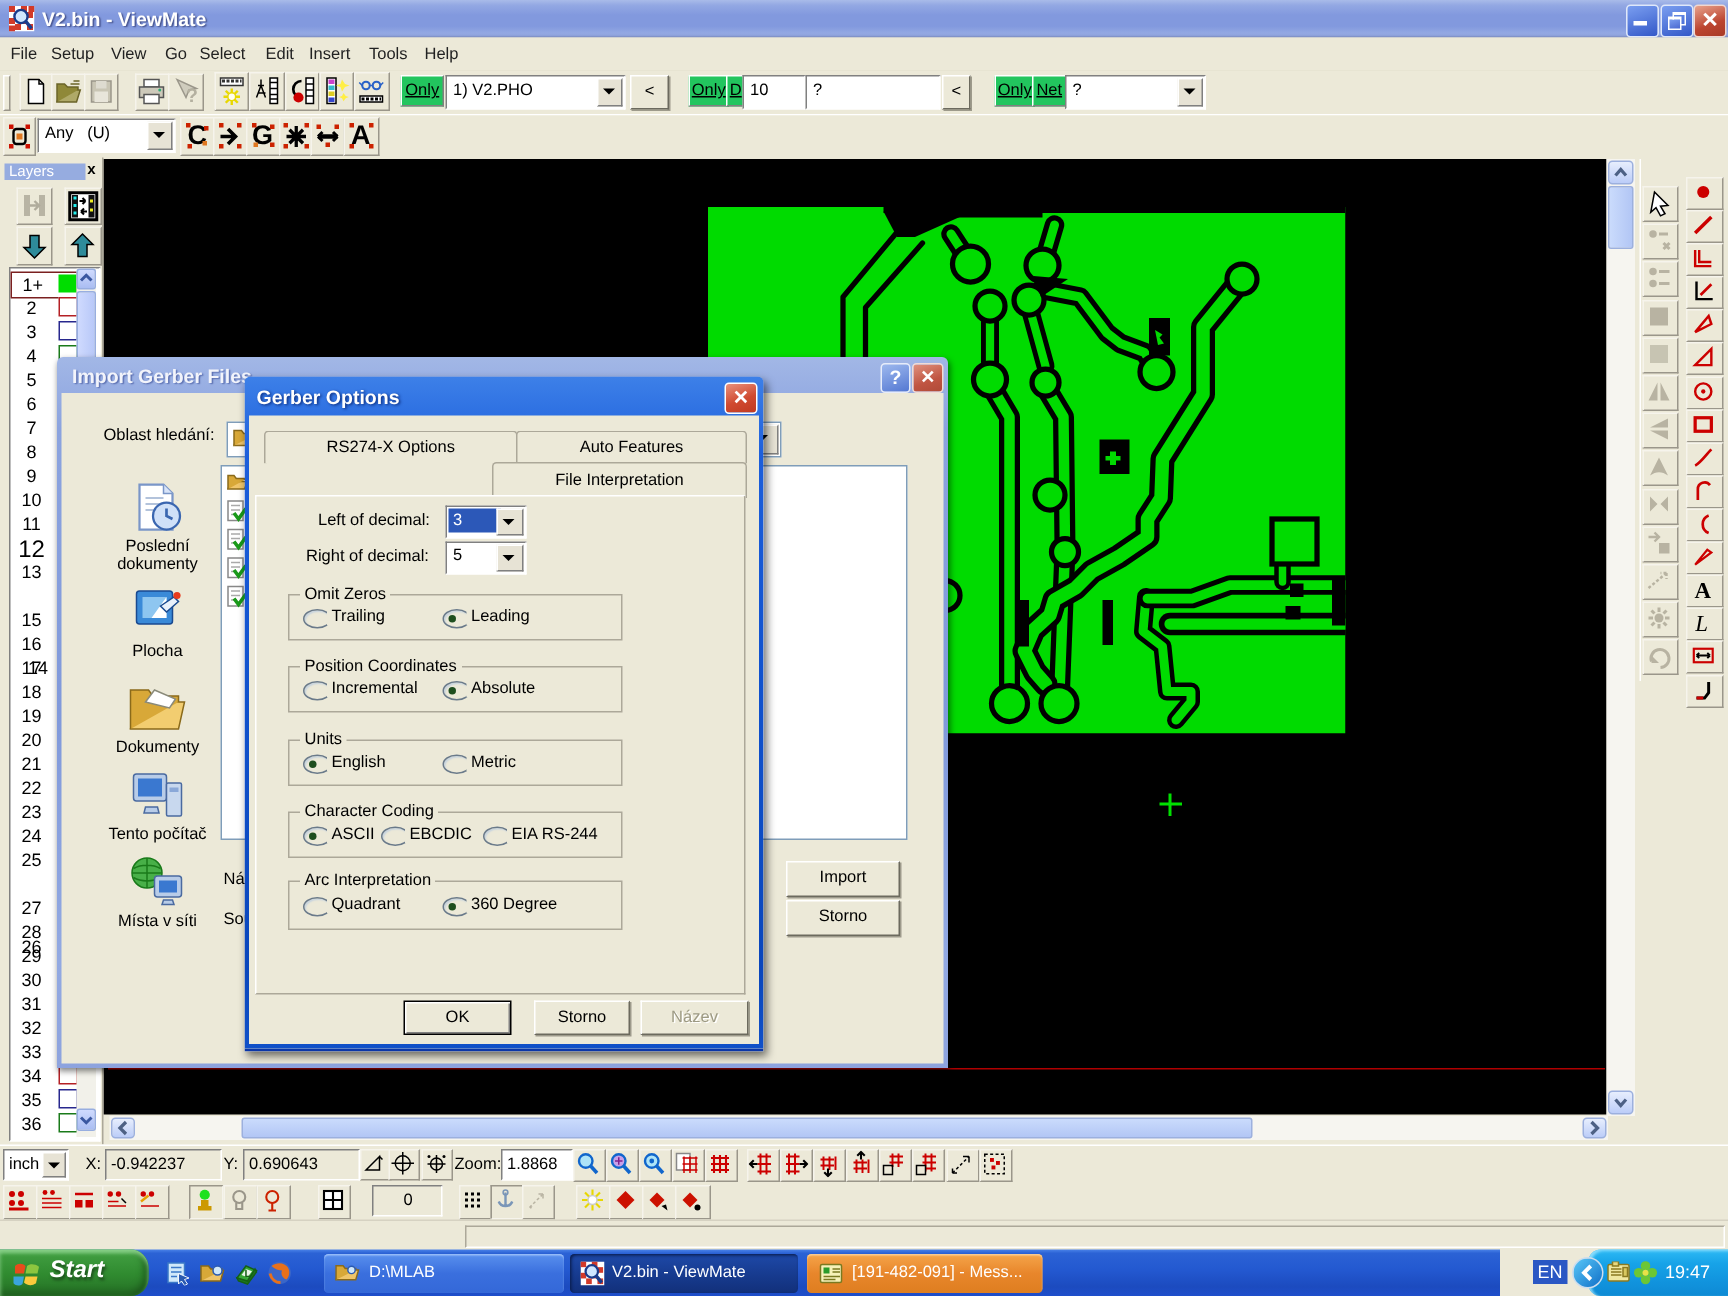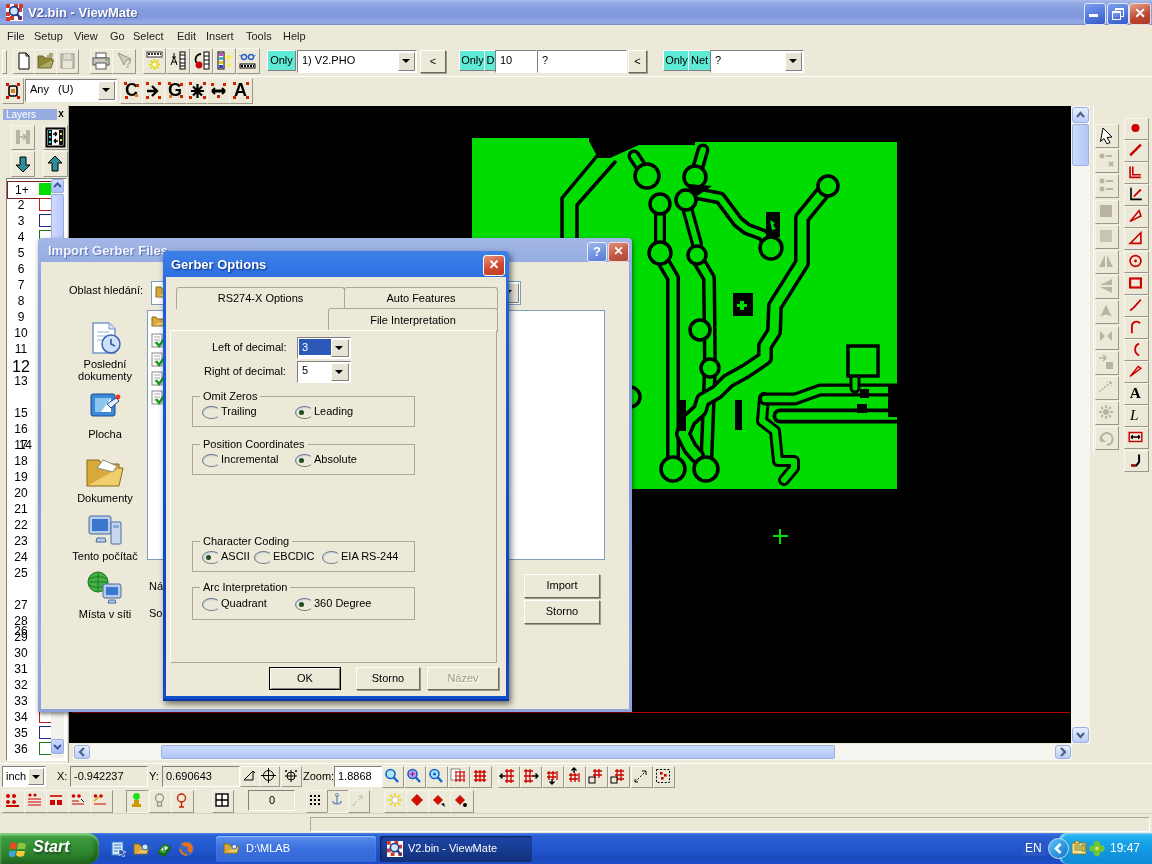--- a/index.html
+++ b/index.html
@@ -1,19 +1,19 @@
 <!DOCTYPE html>
 <html><head>
 <meta charset="utf-8">
 <style>
 html,body{margin:0;padding:0;}
 body{width:1152px;height:864px;position:relative;overflow:hidden;
  font-family:"Liberation Sans",sans-serif;background:#ECE9D8;font-size:11px;color:#000;}
 .abs{position:absolute;}
-.raised{background:#5eead4;border:1px solid;border-color:#fff #808080 #808080 #fff;}
+.raised{background:#22c55e;border:1px solid;border-color:#fff #808080 #808080 #fff;text-decoration:underline;}
 .sunken{background:#fff;border:1px solid;border-color:#808080 #fff #fff #808080;}
 .field{background:#fff;border:1px solid #7F9DB9;}
 .tbtn{position:absolute;background:#ECE9D8;border:1px solid;border-color:#f6f4ec #9a968a #9a968a #f6f4ec;}
 .lbl{position:absolute;white-space:nowrap;}
 .combo-arrow{position:absolute;right:1px;top:1px;bottom:1px;width:15px;background:#E7E3D5;
  border:1px solid;border-color:#fff #808080 #808080 #fff;}
 .combo-arrow:after{content:"";position:absolute;left:3px;top:6px;border:4px solid transparent;border-top:4px solid #000;}
 .gb{position:absolute;border:1px solid #ACA899;border-radius:0;}
 .gb>span{position:absolute;top:-7px;left:7px;background:#ECE9D8;padding:0 3px;}
 .radio{position:absolute;width:11px;height:11px;border-radius:50%;background:#fff;border:1px solid #6A7A8A;box-shadow:inset 1px 1px 1px #c8d4de;}
@@ -786,21 +786,21 @@
       </svg></div>
  <div class="tbtn" style="left:450px;top:2px;width:22px;height:21px;"><svg width="20" height="19" viewBox="0 0 20 19">
         <path d="M9 4l5 5-5 5-5-5z" fill="#cc1100"></path>
         <circle cx="14" cy="14" r="2" fill="#000"></circle>
       </svg></div>
 </div>
 <div class="abs" style="left:0;top:813px;width:1152px;height:20px;background:#ECE9D8;border-top:1px solid #d6d2c2;">
   <div class="abs" style="left:310px;top:3px;width:838px;height:13px;border:1px solid;border-color:#aca899 #fff #fff #aca899;"></div>
 </div>
 
-<div class="abs" id="taskbar" style="left:0;top:833px;width:1152px;height:31px;
+<div class="abs" id="taskbar" style="left:0;top:833px;width:1000px;height:31px;
  background:linear-gradient(180deg,#4A82E8 0%,#2B62D5 8%,#2358D0 45%,#1C4BBF 80%,#1E4ECB 100%);">
 
  <div class="abs" style="left:0;top:0;width:99px;height:31px;border-radius:0 12px 12px 0;
   background:linear-gradient(180deg,#6bbf6b 0%,#3f9c3f 12%,#2f8a2f 55%,#277427 90%,#2a7c2a 100%);box-shadow:inset 0 2px 3px #8cd48c, inset -3px -2px 5px #1c581c;">
   <svg class="abs" style="left:8px;top:5px;" width="22" height="22" viewBox="0 0 22 22">
     <path d="M2 6c2-2 5-2 7 0l-1 5H2z" fill="#e84b1c"></path>
         <path d="M10 6c2-1.6 5-1.6 8 .5l-1 4.5h-8z" fill="#8cc63f"></path>
     <path d="M1 13h7l-1 5c-2 1.5-4.5 1.3-6-.5z" fill="#3aa5dc"></path>
         <path d="M9 13h8l-1 4.5c-2.5 1.8-5.5 1.8-8-.5z" fill="#fbca3c"></path>
   </svg>
@@ -847,20 +847,28 @@
           <rect x="12" y="4" width="4" height="4"></rect>
           <rect x="0" y="8" width="4" height="4"></rect>
           <rect x="8" y="8" width="4" height="4"></rect>
           <rect x="4" y="12" width="4" height="4"></rect>
           <rect x="12" y="12" width="4" height="4"></rect>
         </g>
         <circle cx="8" cy="7" r="4.4" fill="#cfe6ff" stroke="#1a3c8c" stroke-width="1.6"></circle>
         <line x1="11" y1="10" x2="15" y2="15" stroke="#1a3c8c" stroke-width="2.4"></line>
       </svg>
   <span class="lbl" style="left:28px;top:6px;color:#fff;font-size:11px;">V2.bin - ViewMate</span>
+ </div>
+ <div class="abs" style="left:538px;top:3px;width:157px;height:26px;border-radius:3px;background:linear-gradient(180deg,#F5A54A,#E8862B 50%,#DE7E20);box-shadow:inset 0 1px 1px #fbd098;">
+  <svg class="abs" style="left:8px;top:6px" width="16" height="14" viewBox="0 0 16 14">
+        <rect x="1" y="1" width="14" height="12" rx="1" fill="#f6f2b8" stroke="#7a7a20"></rect>
+        <rect x="3" y="3" width="4" height="4" fill="#2a9c2a"></rect>
+        <path d="M9 4h5M9 6h5M3 9h11M3 11h8" stroke="#7a7a20"></path>
+      </svg>
+  <span class="lbl" style="left:30px;top:6px;color:#fff;font-size:11px;">[191-482-091] - Mess...</span>
  </div>
 
  <span class="lbl" style="left:1022px;top:7px;color:#fff;font-size:12px;background:#2a57c4;padding:1px 3px;">EN</span>
  <div class="abs" style="left:1059px;top:0;width:93px;height:31px;background:linear-gradient(180deg,#2DBAF5 0%,#17A3E8 30%,#1193DD 70%,#0E8AD4 100%);border-radius:8px 0 0 8px;box-shadow:inset 2px 1px 2px #8adcfc;"></div>
  <div class="abs" style="left:1048px;top:5px;width:19px;height:19px;border-radius:50%;background:linear-gradient(135deg,#5ac8f8,#1070c8);border:1px solid #cde;">
    <svg width="19" height="19" viewBox="0 0 19 19">
         <path d="M11.5 5L7 9.5l4.5 4.5" stroke="#fff" stroke-width="2.6" fill="none"></path>
       </svg></div>
  <svg class="abs" style="left:1071px;top:8px" width="16" height="15" viewBox="0 0 16 15">
       <rect x="1" y="2" width="14" height="11" rx="1" fill="#f0e8a0" stroke="#8a7a20"></rect>
@@ -999,20 +1007,27 @@
     <span class="radio on" style="left:102px;top:9px;"></span>
         <span class="lbl" style="left:118px;top:8px;">Leading</span>
   </div>
   <div class="gb" style="left:26px;top:167px;width:221px;height:29px;">
         <span>Position Coordinates</span>
     <span class="radio" style="left:9px;top:9px;"></span>
         <span class="lbl" style="left:25px;top:8px;">Incremental</span>
     <span class="radio on" style="left:102px;top:9px;"></span>
         <span class="lbl" style="left:118px;top:8px;">Absolute</span>
   </div>
+  <div class="gb" style="left:26px;top:216px;width:221px;height:29px;">
+        <span>Units</span>
+    <span class="radio on" style="left:9px;top:9px;"></span>
+        <span class="lbl" style="left:25px;top:8px;">English</span>
+    <span class="radio" style="left:102px;top:9px;"></span>
+        <span class="lbl" style="left:118px;top:8px;">Metric</span>
+  </div>
   <div class="gb" style="left:26px;top:264px;width:221px;height:29px;">
         <span>Character Coding</span>
     <span class="radio on" style="left:9px;top:9px;"></span>
         <span class="lbl" style="left:25px;top:8px;">ASCII</span>
     <span class="radio" style="left:61px;top:9px;"></span>
         <span class="lbl" style="left:77px;top:8px;">EBCDIC</span>
     <span class="radio" style="left:129px;top:9px;"></span>
         <span class="lbl" style="left:145px;top:8px;">EIA RS-244</span>
   </div>
   <div class="gb" style="left:26px;top:310px;width:221px;height:31px;">

